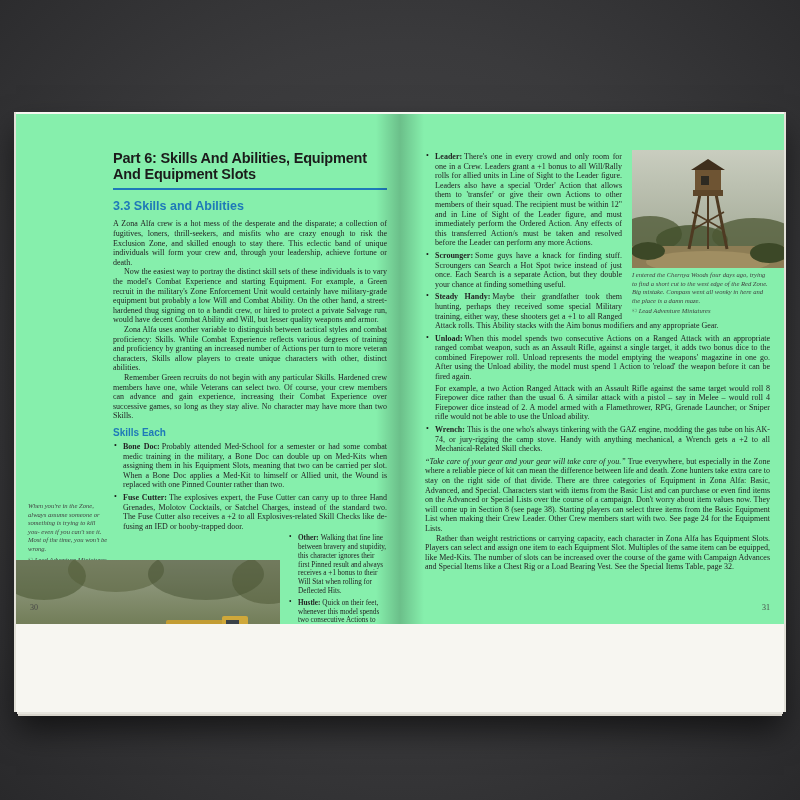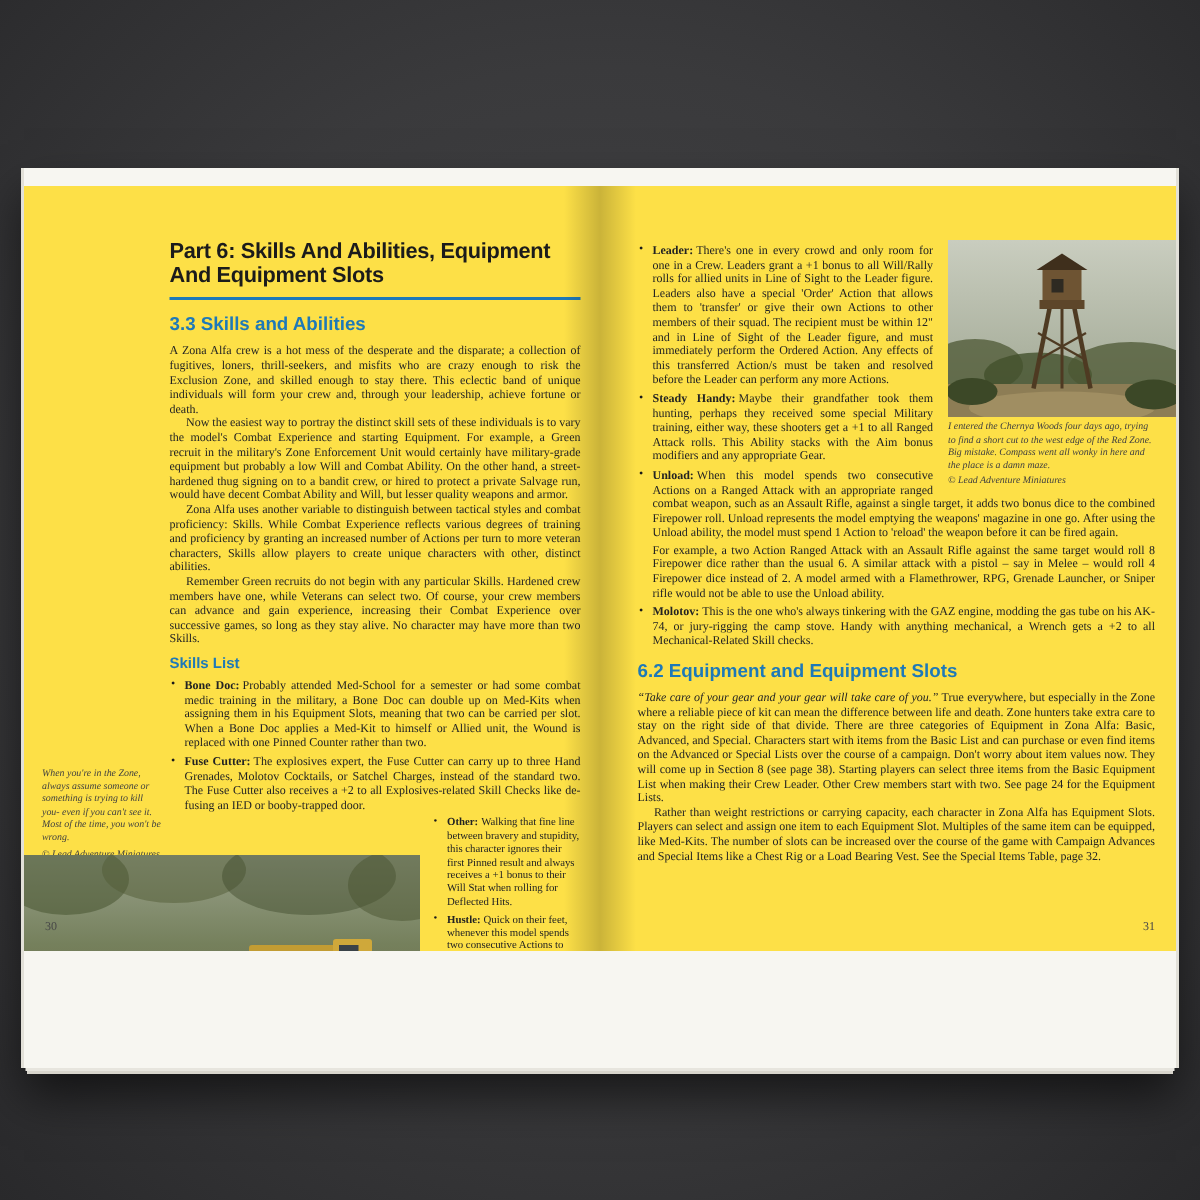--- a/index.html
+++ b/index.html
@@ -1,21 +1,21 @@
 <!DOCTYPE html>
 <html><head>
 <meta charset="utf-8">
 <style>
   html,body{margin:0;padding:0;}
   body{width:800px;height:800px;background:#343436;font-family:"Liberation Serif",serif;}
   .stage{position:relative;width:800px;height:800px;overflow:hidden;
          background:radial-gradient(circle at 50% 46%, #454547 0%, #3a3a3c 55%, #29292b 100%);}
   .book{position:absolute;left:16px;top:112px;width:768px;height:600px;background:#f7f6f1;
         box-shadow:0 3px 0 -1px #e7e5de, 0 6px 0 -2px #d8d5cc, 2px 0 0 0 #e2e0d8, -2px 0 0 0 #e2e0d8, 0 18px 30px rgba(0,0,0,.6);}
-  .page{position:absolute;top:12px;height:510px;width:384px;background:#fde047;overflow:hidden;}
+  .page{position:absolute;top:2px;height:510px;width:384px;background:#86efac;overflow:hidden;}
   .page-left{left:0;}
   .page-right{left:384px;}
   .page-left::after{content:"";position:absolute;right:0;top:0;bottom:0;width:24px;z-index:5;pointer-events:none;
         background:linear-gradient(to right, rgba(0,0,0,0), rgba(0,0,0,0.20));}
   .page-right::before{content:"";position:absolute;left:0;top:0;bottom:0;width:24px;z-index:5;pointer-events:none;
         background:linear-gradient(to left, rgba(0,0,0,0), rgba(0,0,0,0.20));}
 
   .content-left{position:absolute;left:97px;right:13px;top:36px;z-index:1;}
   .content-right{position:absolute;left:25px;right:14px;top:36px;z-index:1;}
 
@@ -66,21 +66,21 @@
       <div class="content-left">
         <h1 class="part-title">Part 6: Skills And Abilities, Equipment And Equipment Slots</h1>
         <div class="title-rule"></div>
         <h2 class="section-heading">3.3 Skills and Abilities</h2>
 
         <p class="body-p">A Zona Alfa crew is a hot mess of the desperate and the disparate; a collection of fugitives, loners, thrill-seekers, and misfits who are crazy enough to risk the Exclusion Zone, and skilled enough to stay there. This eclectic band of unique individuals will form your crew and, through your leadership, achieve fortune or death.</p>
         <p class="body-p indent">Now the easiest way to portray the distinct skill sets of these individuals is to vary the model's Combat Experience and starting Equipment. For example, a Green recruit in the military's Zone Enforcement Unit would certainly have military-grade equipment but probably a low Will and Combat Ability. On the other hand, a street-hardened thug signing on to a bandit crew, or hired to protect a private Salvage run, would have decent Combat Ability and Will, but lesser quality weapons and armor.</p>
         <p class="body-p indent">Zona Alfa uses another variable to distinguish between tactical styles and combat proficiency: Skills. While Combat Experience reflects various degrees of training and proficiency by granting an increased number of Actions per turn to more veteran characters, Skills allow players to create unique characters with other, distinct abilities.</p>
         <p class="body-p indent">Remember Green recruits do not begin with any particular Skills. Hardened crew members have one, while Veterans can select two. Of course, your crew members can advance and gain experience, increasing their Combat Experience over successive games, so long as they stay alive. No character may have more than two Skills.</p>
 
-        <h3 class="sub-heading">Skills List</h3>
+        <h3 class="sub-heading">Skills Each</h3>
 
         <ul class="skills">
           <li class="skill">
             <span class="skill-name">Bone Doc:</span><span>Probably attended Med-School for a semester or had some combat medic training in the military, a Bone Doc can double up on Med-Kits when assigning them in his Equipment Slots, meaning that two can be carried per slot. When a Bone Doc applies a Med-Kit to himself or Allied unit, the Wound is replaced with one Pinned Counter rather than two.</span>
           </li>
           <li class="skill">
             <span class="skill-name">Fuse Cutter:</span><span>The explosives expert, the Fuse Cutter can carry up to three Hand Grenades, Molotov Cocktails, or Satchel Charges, instead of the standard two. The Fuse Cutter also receives a +2 to all Explosives-related Skill Checks like de-fusing an IED or booby-trapped door.</span>
           </li>
           <li class="skill skill-narrow">
             <span class="skill-name">Other:</span><span>Walking that fine line between bravery and stupidity, this character ignores their first Pinned result and always receives a +1 bonus to their Will Stat when rolling for Deflected Hits.</span>
@@ -174,32 +174,34 @@
           </div>
           <div class="photo-caption">I entered the Chernya Woods four days ago, trying to find a short cut to the west edge of the Red Zone. Big mistake. Compass went all wonky in here and the place is a damn maze.</div>
           <div class="photo-credit">© Lead Adventure Miniatures</div>
         </div>
 
         <ul class="skills">
           <li class="skill">
             <span class="skill-name">Leader:</span><span>There's one in every crowd and only room for one in a Crew. Leaders grant a +1 bonus to all Will/Rally rolls for allied units in Line of Sight to the Leader figure. Leaders also have a special 'Order' Action that allows them to 'transfer' or give their own Actions to other members of their squad. The recipient must be within 12" and in Line of Sight of the Leader figure, and must immediately perform the Ordered Action. Any effects of this transferred Action/s must be taken and resolved before the Leader can perform any more Actions.</span>
           </li>
           <li class="skill">
+            <span class="skill-name">Scrounger:</span><span>Some guys have a knack for finding stuff. Scroungers can Search a Hot Spot twice instead of just once. Each Search is a separate Action, but they double your chance at finding something useful.</span>
+          </li>
+          <li class="skill">
             <span class="skill-name">Steady Handy:</span><span>Maybe their grandfather took them hunting, perhaps they received some special Military training, either way, these shooters get a +1 to all Ranged Attack rolls. This Ability stacks with the Aim bonus modifiers and any appropriate Gear.</span>
           </li>
           <li class="skill">
             <span class="skill-name">Unload:</span><span>When this model spends two consecutive Actions on a Ranged Attack with an appropriate ranged combat weapon, such as an Assault Rifle, against a single target, it adds two bonus dice to the combined Firepower roll. Unload represents the model emptying the weapons' magazine in one go. After using the Unload ability, the model must spend 1 Action to 'reload' the weapon before it can be fired again.</span>
             <p class="skill-extra">For example, a two Action Ranged Attack with an Assault Rifle against the same target would roll 8 Firepower dice rather than the usual 6. A similar attack with a pistol – say in Melee – would roll 4 Firepower dice instead of 2. A model armed with a Flamethrower, RPG, Grenade Launcher, or Sniper rifle would not be able to use the Unload ability.</p>
           </li>
           <li class="skill">
-            <span class="skill-name">Molotov:</span><span>This is the one who's always tinkering with the GAZ engine, modding the gas tube on his AK-74, or jury-rigging the camp stove. Handy with anything mechanical, a Wrench gets a +2 to all Mechanical-Related Skill checks.</span>
+            <span class="skill-name">Wrench:</span><span>This is the one who's always tinkering with the GAZ engine, modding the gas tube on his AK-74, or jury-rigging the camp stove. Handy with anything mechanical, a Wrench gets a +2 to all Mechanical-Related Skill checks.</span>
           </li>
         </ul>
 
-        <h2 class="section-heading h62">6.2 Equipment and Equipment Slots</h2>
 
         <p class="body-p"><span class="quote-italic">“Take care of your gear and your gear will take care of you.”</span><span> True everywhere, but especially in the Zone where a reliable piece of kit can mean the difference between life and death. Zone hunters take extra care to stay on the right side of that divide. There are three categories of Equipment in Zona Alfa: Basic, Advanced, and Special. Characters start with items from the Basic List and can purchase or even find items on the Advanced or Special Lists over the course of a campaign. Don't worry about item values now. They will come up in Section 8 (see page 38). Starting players can select three items from the Basic Equipment List when making their Crew Leader. Other Crew members start with two. See page 24 for the Equipment Lists.</span></p>
         <p class="body-p indent">Rather than weight restrictions or carrying capacity, each character in Zona Alfa has Equipment Slots. Players can select and assign one item to each Equipment Slot. Multiples of the same item can be equipped, like Med-Kits. The number of slots can be increased over the course of the game with Campaign Advances and Special Items like a Chest Rig or a Load Bearing Vest. See the Special Items Table, page 32.</p>
 
       </div>
 
       <div class="pgnum pgnum-right">31</div>
     </div>
 
   </div>

